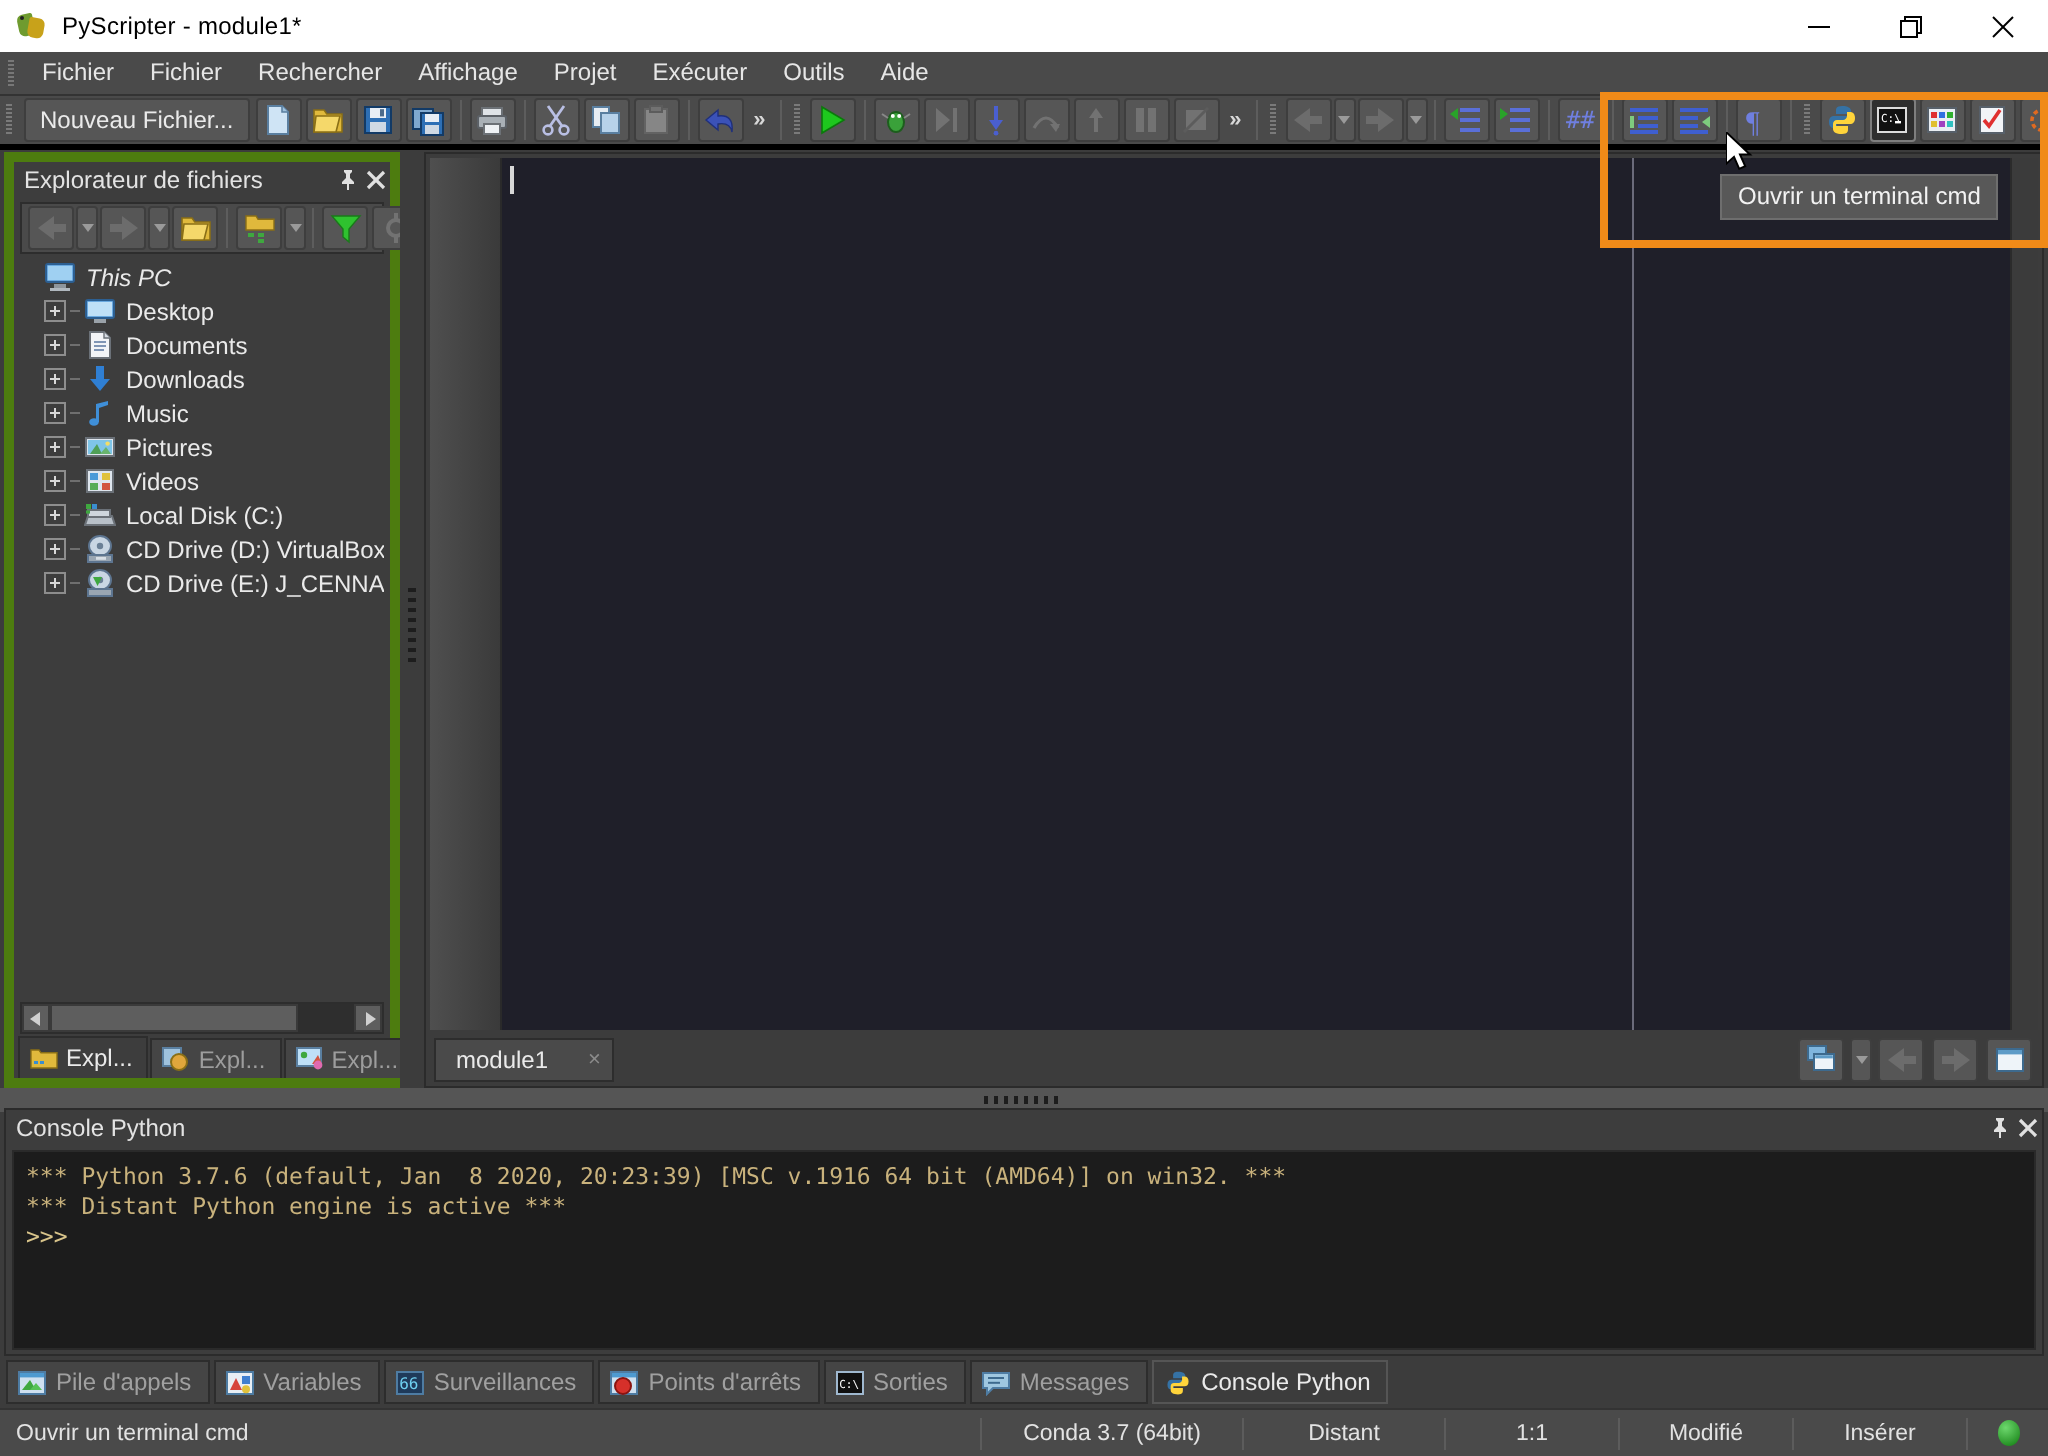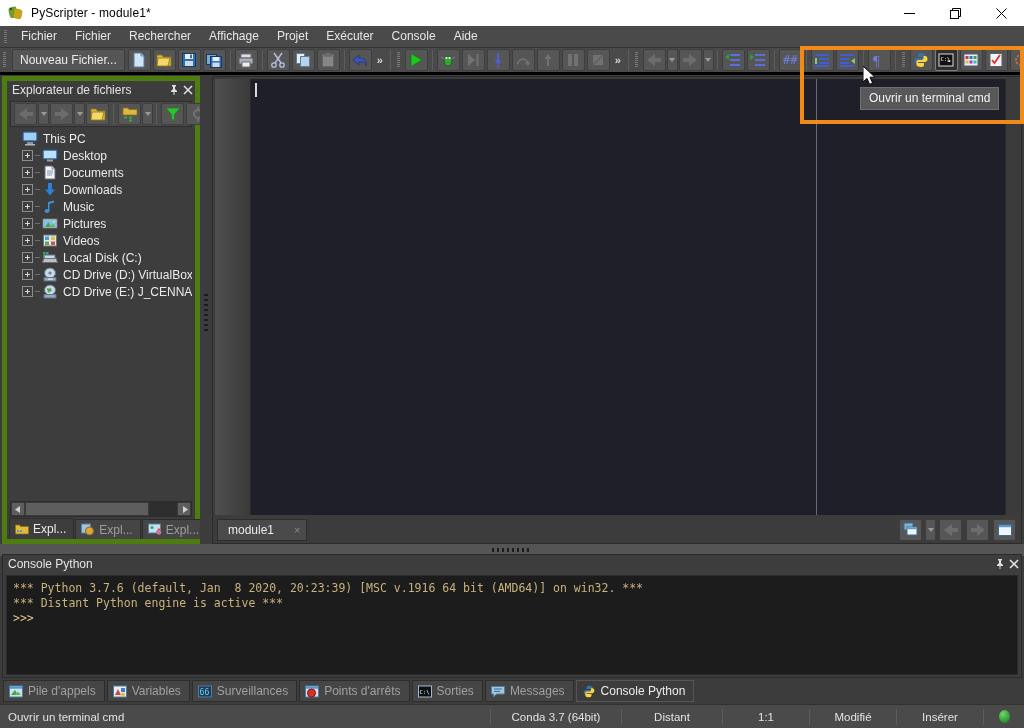--- a/index.html
+++ b/index.html
@@ -126,21 +126,21 @@
     display:flex; align-items:center; padding: 0 2px;
   }
   .tree {
     flex: 1; margin: 3px 3px 0 3px; background: #3d3d3d; overflow: hidden;
     position: relative;
   }
   .tree-row {
     display: flex; align-items: center; height: 17px; font-size: 12px; color: #eaeaea;
     white-space: nowrap;
   }
-  .tree-row.root { padding-left: 12px; }
+  .tree-row.root { padding-left: 12px; font-style: italic; }
   .tree-row.child { padding-left: 12px; }
   .expander {
     width: 11px; height: 11px; flex:none; margin-right: 2px;
     border: 1px solid #8d8d8d; background: #3d3d3d; position: relative;
   }
   .expander::before { content:""; position:absolute; left:2px; top:4px; width:5px; height:1px; background:#d8d8d8;}
   .expander::after { content:""; position:absolute; left:4px; top:2px; width:1px; height:5px; background:#d8d8d8;}
   .tree-dots { width: 5px; height: 1px; background: #6f6f6f; flex:none; margin-right: 2px; }
   .tree-ico { width: 16px; height: 15px; flex:none; margin-right: 5px; position: relative; }
   .hscroll {
@@ -284,21 +284,21 @@
     </div>
   </div>
 
   <div class="menubar">
     <div class="menu-item">Fichier</div>
     <div class="menu-item">Fichier</div>
     <div class="menu-item">Rechercher</div>
     <div class="menu-item">Affichage</div>
     <div class="menu-item">Projet</div>
     <div class="menu-item">Exécuter</div>
-    <div class="menu-item">Console</div>
+    <div class="menu-item">Outils</div>
     <div class="menu-item">Aide</div>
   </div>
 
   <div class="toolbar">
 
     <div class="tb-grip"></div>
     <div class="tb-wide">Nouveau Fichier...</div>
 
     <div class="tb-btn">
       <svg class="ic" viewBox="0 0 16 16">

